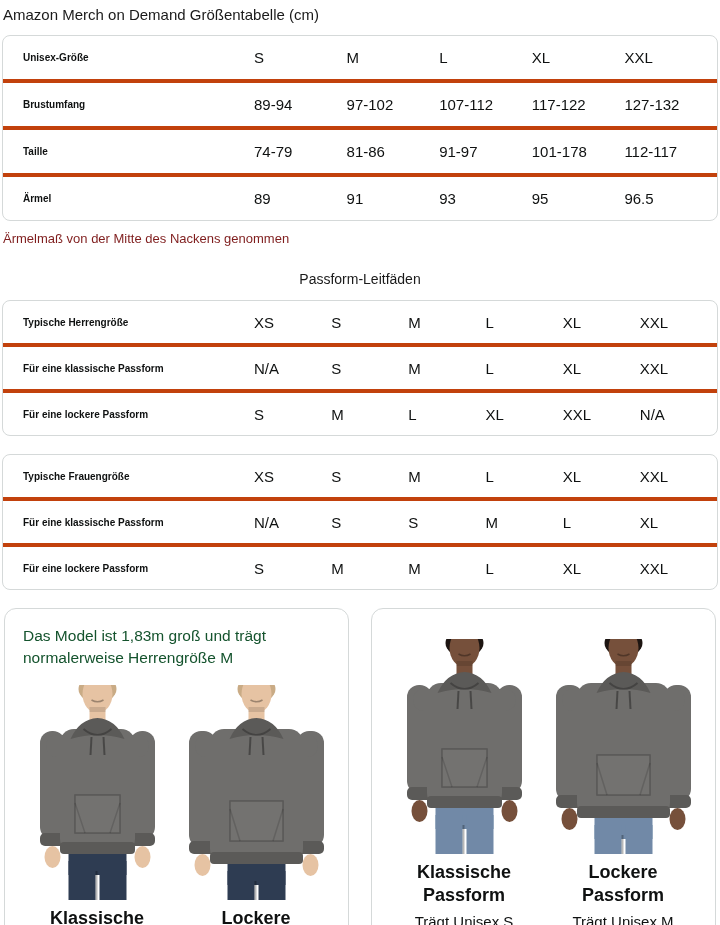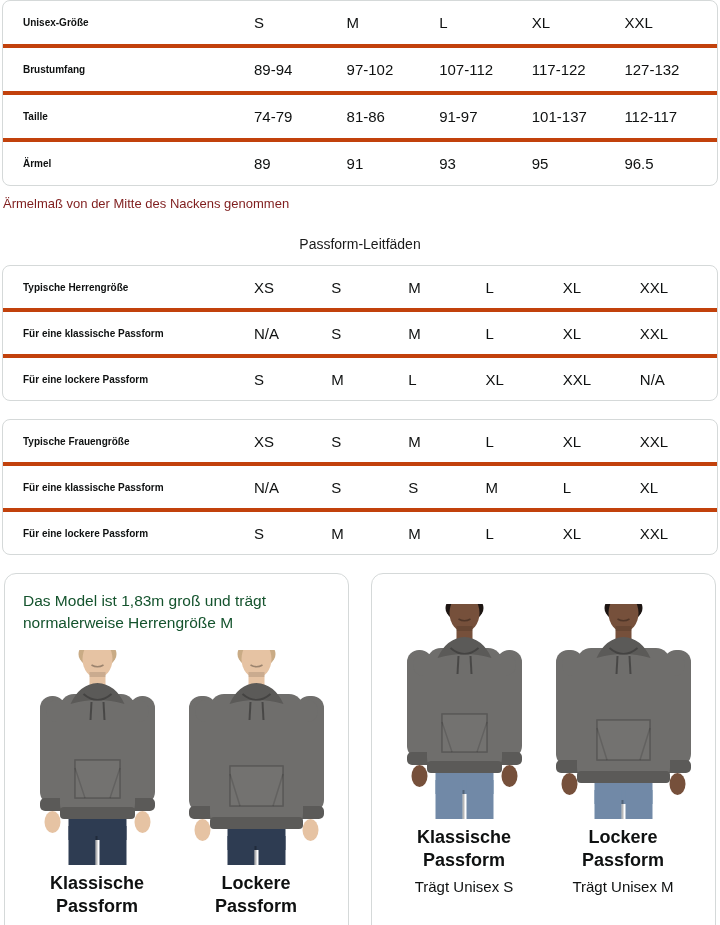--- a/index.html
+++ b/index.html
@@ -29,20 +29,21 @@
   .figure { width:155px; text-align:center; }
   svg.model { width:155px; height:215px; display:block; }
   .fit-label { font-weight:700; font-size:18px; margin-top:7px; line-height:1.3; }
   .size-label { font-size:15px; margin-top:4px; line-height:1.3; }
 </style>
 </head>
 <body>
 
 <div class="page">
 
+  <div class="page-title">Amazon Merch on Demand Größentabelle (cm)</div>
 
   <div class="table">
     <div class="tr">
       <div class="th">Unisex-Größe</div>
       <div class="td">S</div>
       <div class="td">M</div>
       <div class="td">L</div>
       <div class="td">XL</div>
       <div class="td">XXL</div>
     </div>
@@ -52,21 +53,21 @@
       <div class="td">97-102</div>
       <div class="td">107-112</div>
       <div class="td">117-122</div>
       <div class="td">127-132</div>
     </div>
     <div class="tr">
       <div class="th">Taille</div>
       <div class="td">74-79</div>
       <div class="td">81-86</div>
       <div class="td">91-97</div>
-      <div class="td">101-137</div>
+      <div class="td">101-178</div>
       <div class="td">112-117</div>
     </div>
     <div class="tr">
       <div class="th">Ärmel</div>
       <div class="td">89</div>
       <div class="td">91</div>
       <div class="td">93</div>
       <div class="td">95</div>
       <div class="td">96.5</div>
     </div>

